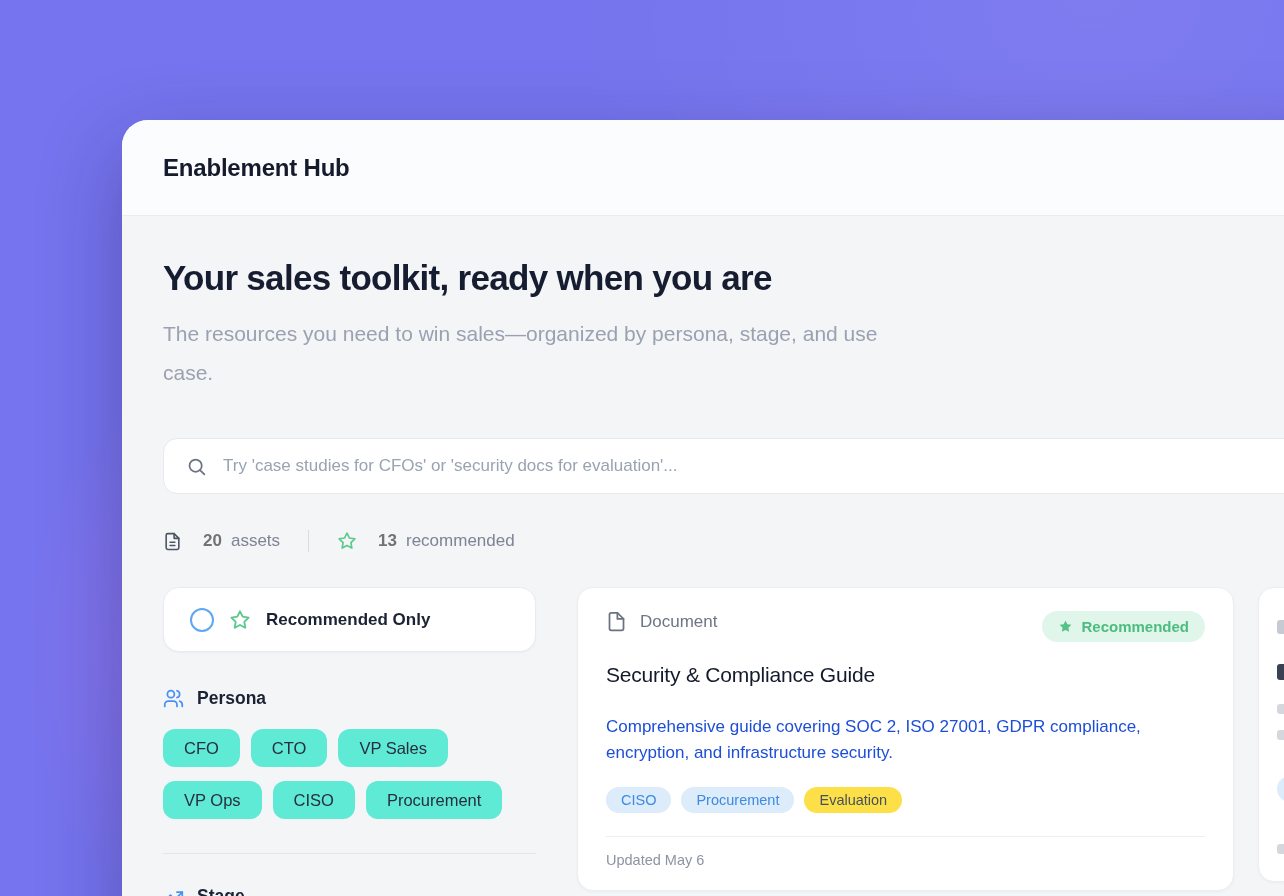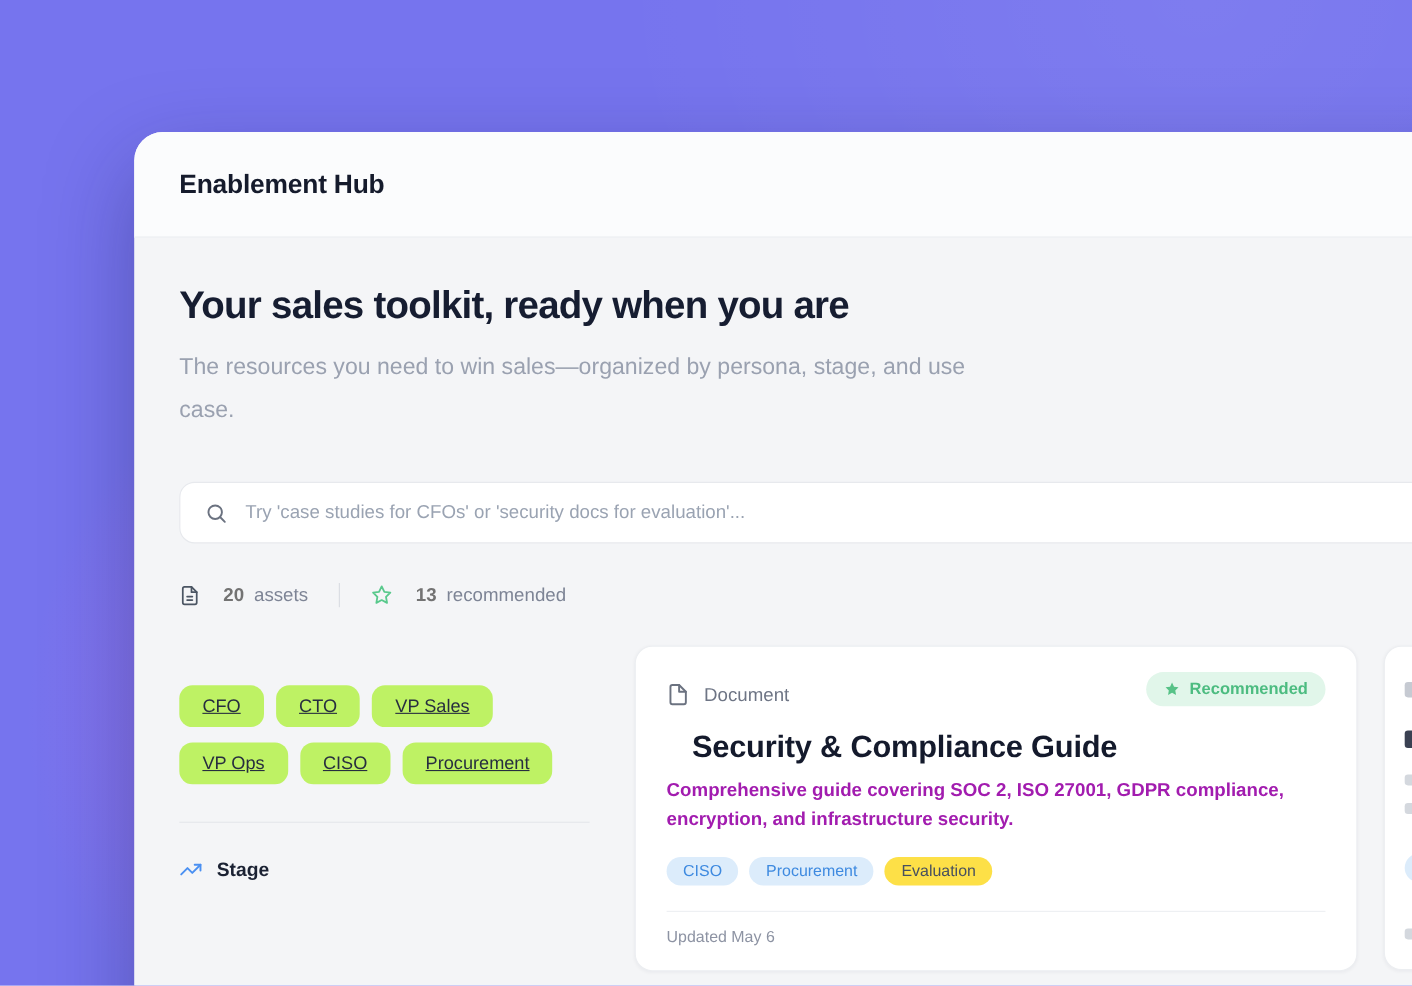--- a/index.html
+++ b/index.html
@@ -55,38 +55,38 @@
     box-shadow:0 1px 2px rgba(16,24,40,.04);cursor:pointer;
   }
   .rec-circle{width:24px;height:24px;border:2px solid #5ea7f2;border-radius:50%;box-sizing:border-box;flex-shrink:0;}
   .rec-only span.lbl{font-size:17px;font-weight:600;color:#1b2233;}
   .side-section{margin-top:36px;}
   .side-head{display:flex;align-items:center;gap:13px;}
   .side-head .lbl{font-size:17.5px;font-weight:700;color:#1b2233;}
   .chips{margin-top:20px;display:flex;flex-wrap:wrap;gap:14px 11px;max-width:373px;}
   .chip{
     height:38px;display:inline-flex;align-items:center;padding:0 21px;
-    background:#bef264;border-radius:12px;font-size:16.5px;color:#272e3f;cursor:pointer;text-decoration:underline;
+    background:#5eead4;border-radius:12px;font-size:16.5px;color:#272e3f;cursor:pointer;
   }
   .side-divider{margin-top:34px;border-top:1px solid #e4e6ea;width:373px;}
   .side-section.stage{margin-top:32px;}
   
   .cards-row{display:flex;gap:24px;align-items:flex-start;}
   .asset-card{
     width:657px;box-sizing:border-box;background:#fff;border:1px solid #eceef1;border-radius:16px;
     padding:23px 28px 22px;box-shadow:0 1px 3px rgba(16,24,40,.04);
   }
-  .card-top{display:flex;align-items:flex-end;justify-content:space-between;}
+  .card-top{display:flex;align-items:flex-start;justify-content:space-between;}
   .card-type{display:flex;align-items:center;gap:13px;font-size:17px;color:#6e7585;}
   .badge{
     display:inline-flex;align-items:center;gap:8px;background:#e1f6ea;color:#4cbc80;
     font-size:15px;font-weight:700;padding:7px 16px;border-radius:999px;
   }
-  .card-title{margin-top:21px;font-size:28px;font-weight:700;color:#141a2c;letter-spacing:-0.2px;margin-left:23px;}
-  .card-desc{margin-top:11px;font-size:17px;line-height:26px;color:#a21caf;max-width:592px;font-weight:bold;}
+  .card-title{margin-top:21px;font-size:21px;font-weight:400;color:#141a2c;letter-spacing:-0.2px;}
+  .card-desc{margin-top:27px;font-size:17px;line-height:26px;color:#1d4ed8;max-width:592px;}
   .tag-row{margin-top:21px;display:flex;gap:10px;}
   .tag{font-size:14.5px;font-weight:500;padding:5px 15px;border-radius:999px;}
   .tag.blue{background:#dcecfb;color:#3e8ae0;}
   .tag.gray{background:#fde047;color:#47505f;}
   .card-divider{margin-top:23px;border-top:1px solid #edeff2;}
   .card-updated{margin-top:15px;font-size:14.5px;color:#8d93a3;}
   
   .asset-card.clipped{position:relative;height:295px;padding:0;overflow:hidden;}
   .frag{position:absolute;left:18px;border-radius:3px;}
   .frag.f-type{top:32px;width:10px;height:14px;background:#c6cad2;}
@@ -145,22 +145,42 @@
         </span>
         <b>13</b>
         <span>recommended</span>
       </div>
     </div>
 
     <div class="content-row">
 
       <div class="sidebar">
 
+        <div class="rec-only">
+          <span class="rec-circle"></span>
+          <span>
+            <svg width="22" height="22" viewBox="0 0 24 24" fill="none" stroke="#59c98c" stroke-width="2" stroke-linejoin="round">
+                <path d="M12 2.5l2.9 5.9 6.5.95-4.7 4.6 1.1 6.5L12 17.4l-5.8 3.05 1.1-6.5-4.7-4.6 6.5-.95z"></path>
+              </svg>
+          </span>
+          <span class="lbl">Recommended Only</span>
+        </div>
 
         <div class="side-section">
+          <div class="side-head">
+            <span>
+              <svg width="21" height="21" viewBox="0 0 24 24" fill="none" stroke="#4a90f2" stroke-width="2" stroke-linecap="round" stroke-linejoin="round">
+                  <path d="M16 21v-2a4 4 0 0 0-4-4H6a4 4 0 0 0-4 4v2"></path>
+                  <circle cx="9" cy="7" r="4"></circle>
+                  <path d="M22 21v-2a4 4 0 0 0-3-3.87"></path>
+                  <path d="M16 3.13a4 4 0 0 1 0 7.75"></path>
+                </svg>
+            </span>
+            <span class="lbl">Persona</span>
+          </div>
           <div class="chips">
             <span class="chip">CFO</span>
             <span class="chip">CTO</span>
             <span class="chip">VP Sales</span>
             <span class="chip">VP Ops</span>
             <span class="chip">CISO</span>
             <span class="chip">Procurement</span>
           </div>
         </div>
 

